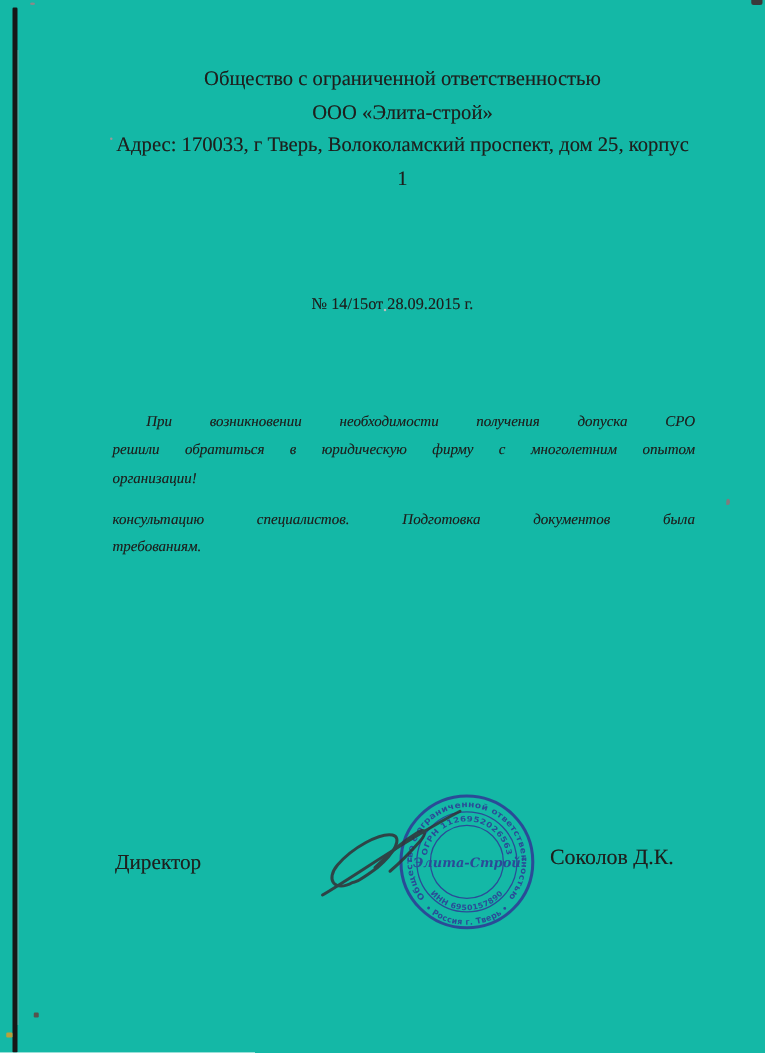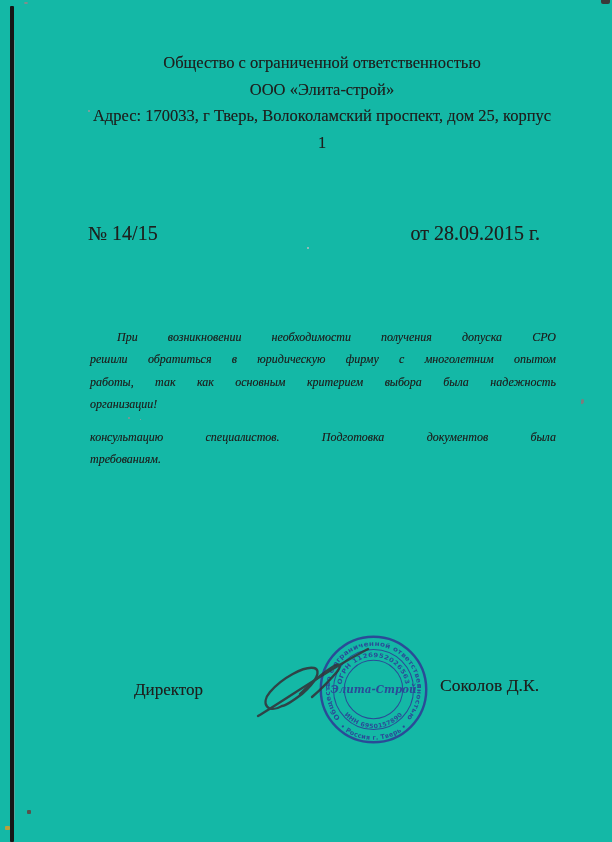--- a/index.html
+++ b/index.html
@@ -31,39 +31,39 @@
 
   
   .letterhead{
     position:absolute;top:50px;left:90px;width:464px;
     text-align:center;font-size:16.5px;line-height:26.5px;
     text-shadow:0 0 .4px rgba(20,20,20,.45);
   }
 
   
   .ref-row{
-    position:absolute;top:222px;left:88px;width:452px;
-    display:flex;justify-content:space-between;
-    font-size:20px;text-shadow:0 0 .4px rgba(20,20,20,.45);
+    position:absolute;top:235px;left:88px;width:452px;
+    display:flex;justify-content:center;
+    font-size:13px;text-shadow:0 0 .4px rgba(20,20,20,.45);
   }
 
   
   .letter-body{
     position:absolute;top:326px;left:90px;width:466px;
     font-size:12px;line-height:22.3px;
     text-shadow:0 0 .4px rgba(20,20,20,.45);
     font-style:italic;
   }
   .letter-body .para{margin:0 0 11px 0;}
   .jline{display:block;text-align:justify;text-align-last:justify;}
   .jline.first{text-indent:27px;}
   .jline.last{text-align-last:left;}
 
   
-  .role-label{position:absolute;left:92px;top:680px;font-size:17px;text-shadow:0 0 .4px rgba(20,20,20,.45);margin-left:42px;}
+  .role-label{position:absolute;left:92px;top:680px;font-size:17px;text-shadow:0 0 .4px rgba(20,20,20,.45);}
   .signer-name{position:absolute;left:392px;top:675px;font-size:17.5px;z-index:1;text-shadow:0 0 .4px rgba(20,20,20,.45);margin-left:48px;}
 
   .stamp{
     position:absolute;left:317px;top:633px;width:113px;height:113px;
     color:var(--stamp-blue);opacity:.88;z-index:2;
   }
   .stamp text{fill:currentColor;}
   .ring-outer{font-family:"DejaVu Sans", sans-serif;font-size:7px;font-weight:600;letter-spacing:.3px;}
   .ring-inner{font-family:"DejaVu Sans", sans-serif;font-size:6.4px;font-weight:700;letter-spacing:.3px;}
   .stamp-center{font-family:"DejaVu Serif", serif;font-style:italic;font-weight:bold;font-size:11px;}
@@ -97,21 +97,20 @@
 
   <div class="ref-row">
     <span>№ 14/15</span>
     <span>от 28.09.2015 г.</span>
   </div>
 
   <main class="letter-body">
     <p class="para">
       <span class="jline first">При возникновении необходимости получения допуска СРО</span>
       <span class="jline">решили обратиться в юридическую фирму с многолетним опытом</span>
-      <span class="jline">работы, так как основным критерием выбора была надежность</span>
       <span class="jline last">организации!</span>
     </p>
     <p class="para">
       <span class="jline">консультацию специалистов. Подготовка документов была</span>
       <span class="jline last">требованиям.</span>
     </p>
   </main>
 
   <span class="role-label">Директор</span>
   <span class="signer-name">Соколов Д.К.</span>

